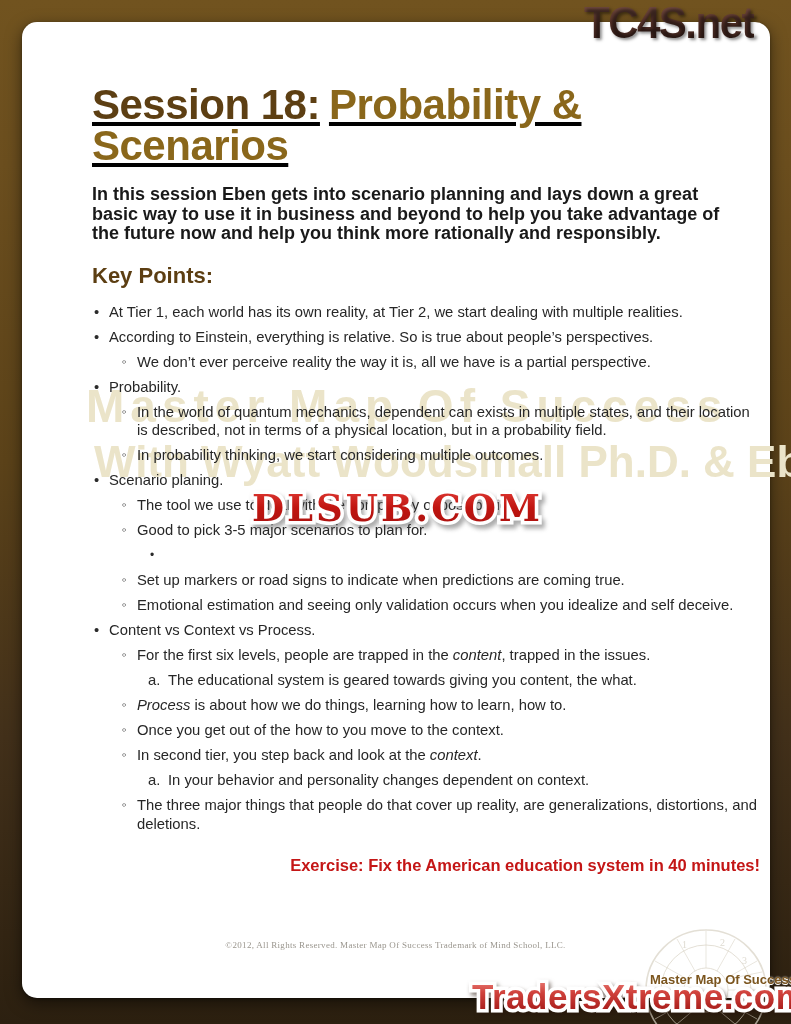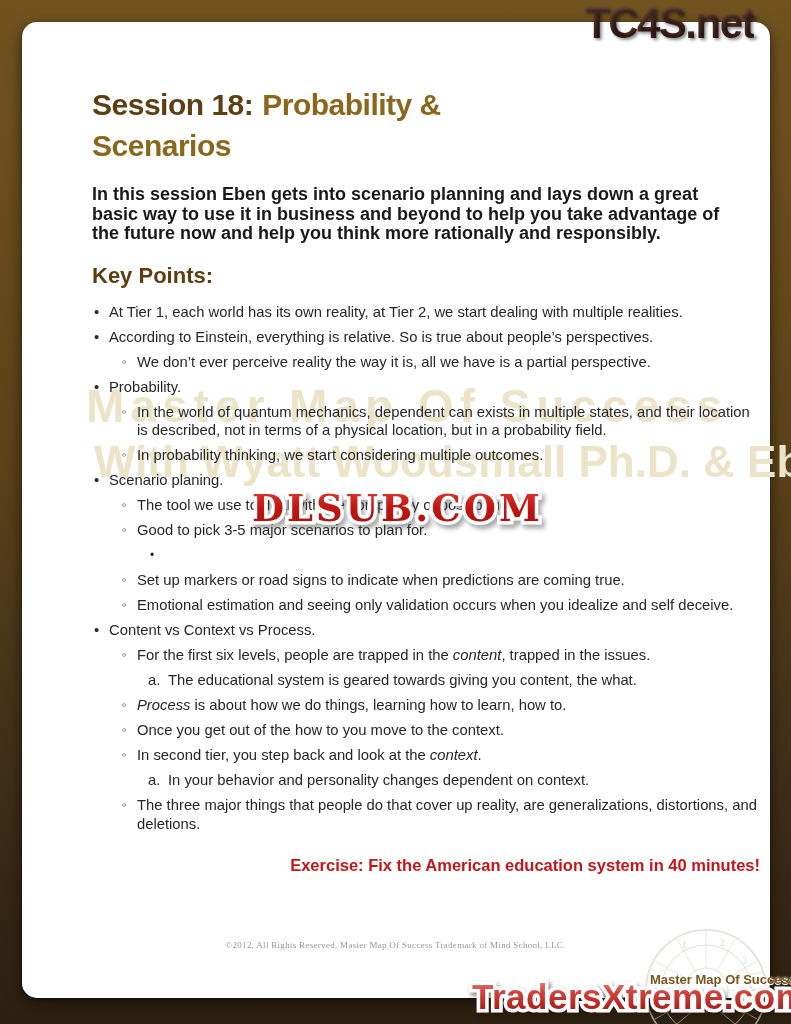--- a/index.html
+++ b/index.html
@@ -14,22 +14,23 @@
     background:#ffffff; border-radius:15px; z-index:2;
     box-shadow:0 5px 16px rgba(0,0,0,.5), 0 1px 3px rgba(0,0,0,.35);
   }
   
   .wm{position:absolute; z-index:4; color:#ebe4c9; font-weight:800; white-space:nowrap; pointer-events:none;}
   .wm1{left:86px; top:379px; font-size:46px; letter-spacing:6px;}
   .wm2{left:86px; top:437px; font-size:44px; letter-spacing:0px;margin-left:8px;}
   
   .content{position:absolute; left:92px; top:84px; width:668px; z-index:10;}
   h1{
-    margin:0; font-size:30px; line-height:41px; font-weight:800; letter-spacing:-.5px;
+    margin:0; font-size:42px; line-height:41px; font-weight:800; letter-spacing:-.5px;
     font-family:"Liberation Sans",sans-serif;
+    text-decoration:underline;
   }
   .t-dark{color:#5d3f13; margin-right:9px;}
   .t-gold{color:#8a671b;}
   .intro{margin-top:19px; width:632px; font-size:18px; line-height:19.5px; font-weight:700; color:#191919;}
   .key-heading{margin-top:19px; font-size:22px; font-weight:800; color:#5c3e12;}
   .kp-list{margin-top:14px; font-size:14.8px; line-height:18.5px; color:#272727;}
   .li{display:flex; margin-bottom:6.5px;}
   .li .marker{flex:none; color:#2b2b2b;}
   .lv-1{padding-left:2px;}  .lv-1 .marker{width:15px;}
   .lv-2{padding-left:30px;} .lv-2 .marker{width:15px; font-size:13px;}

